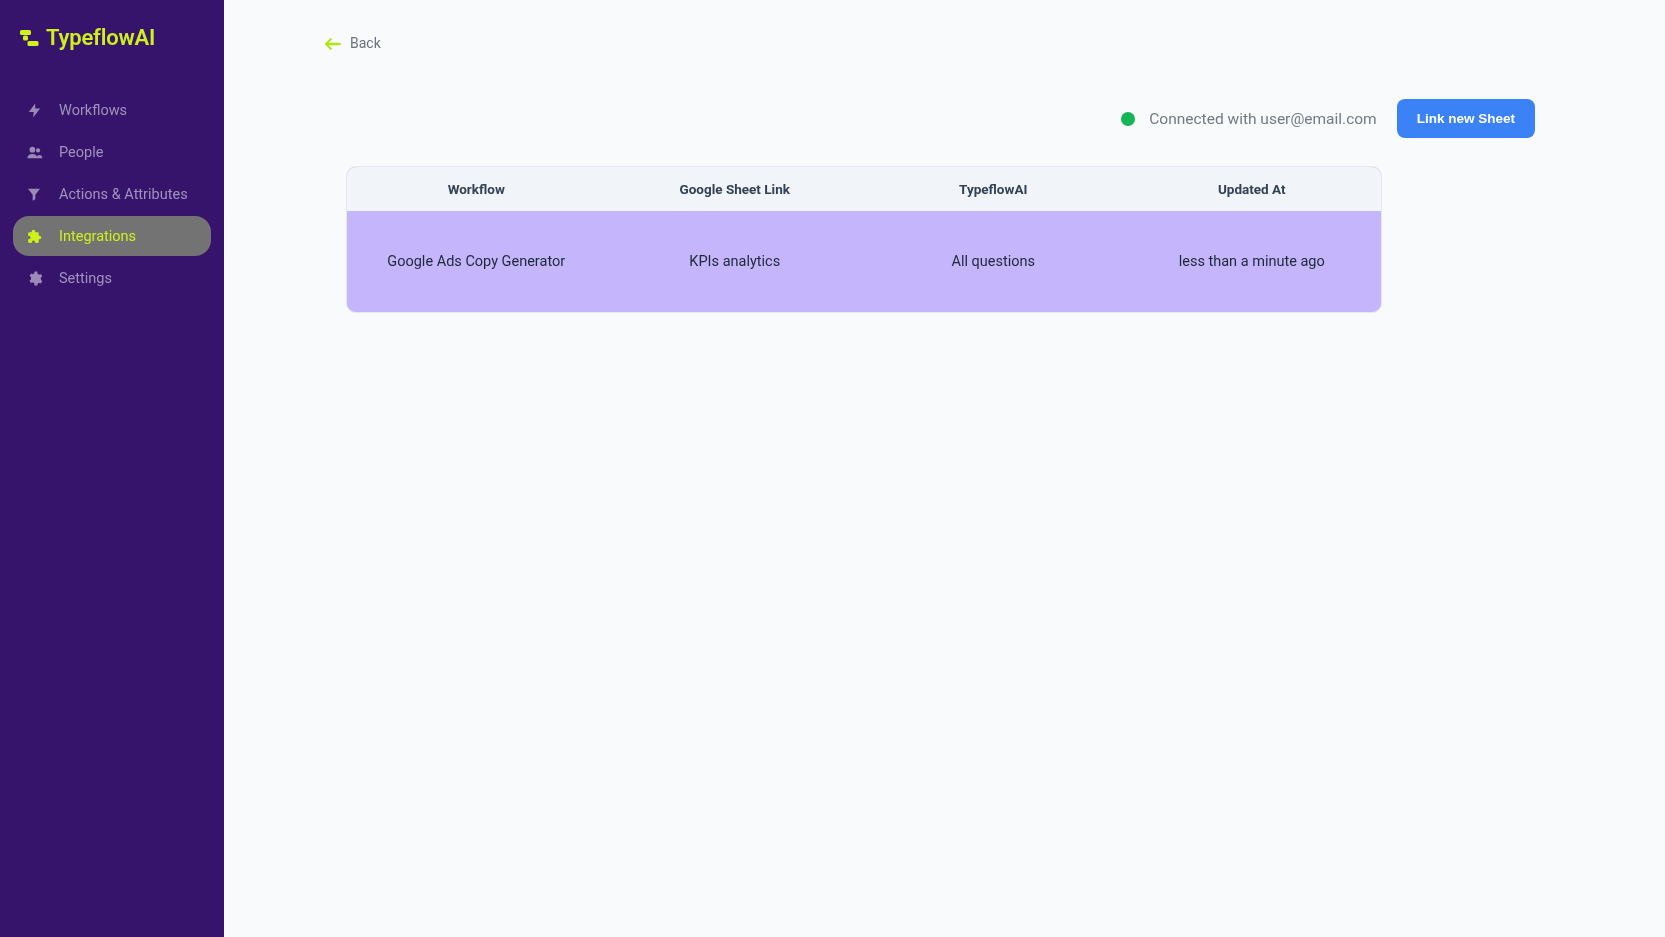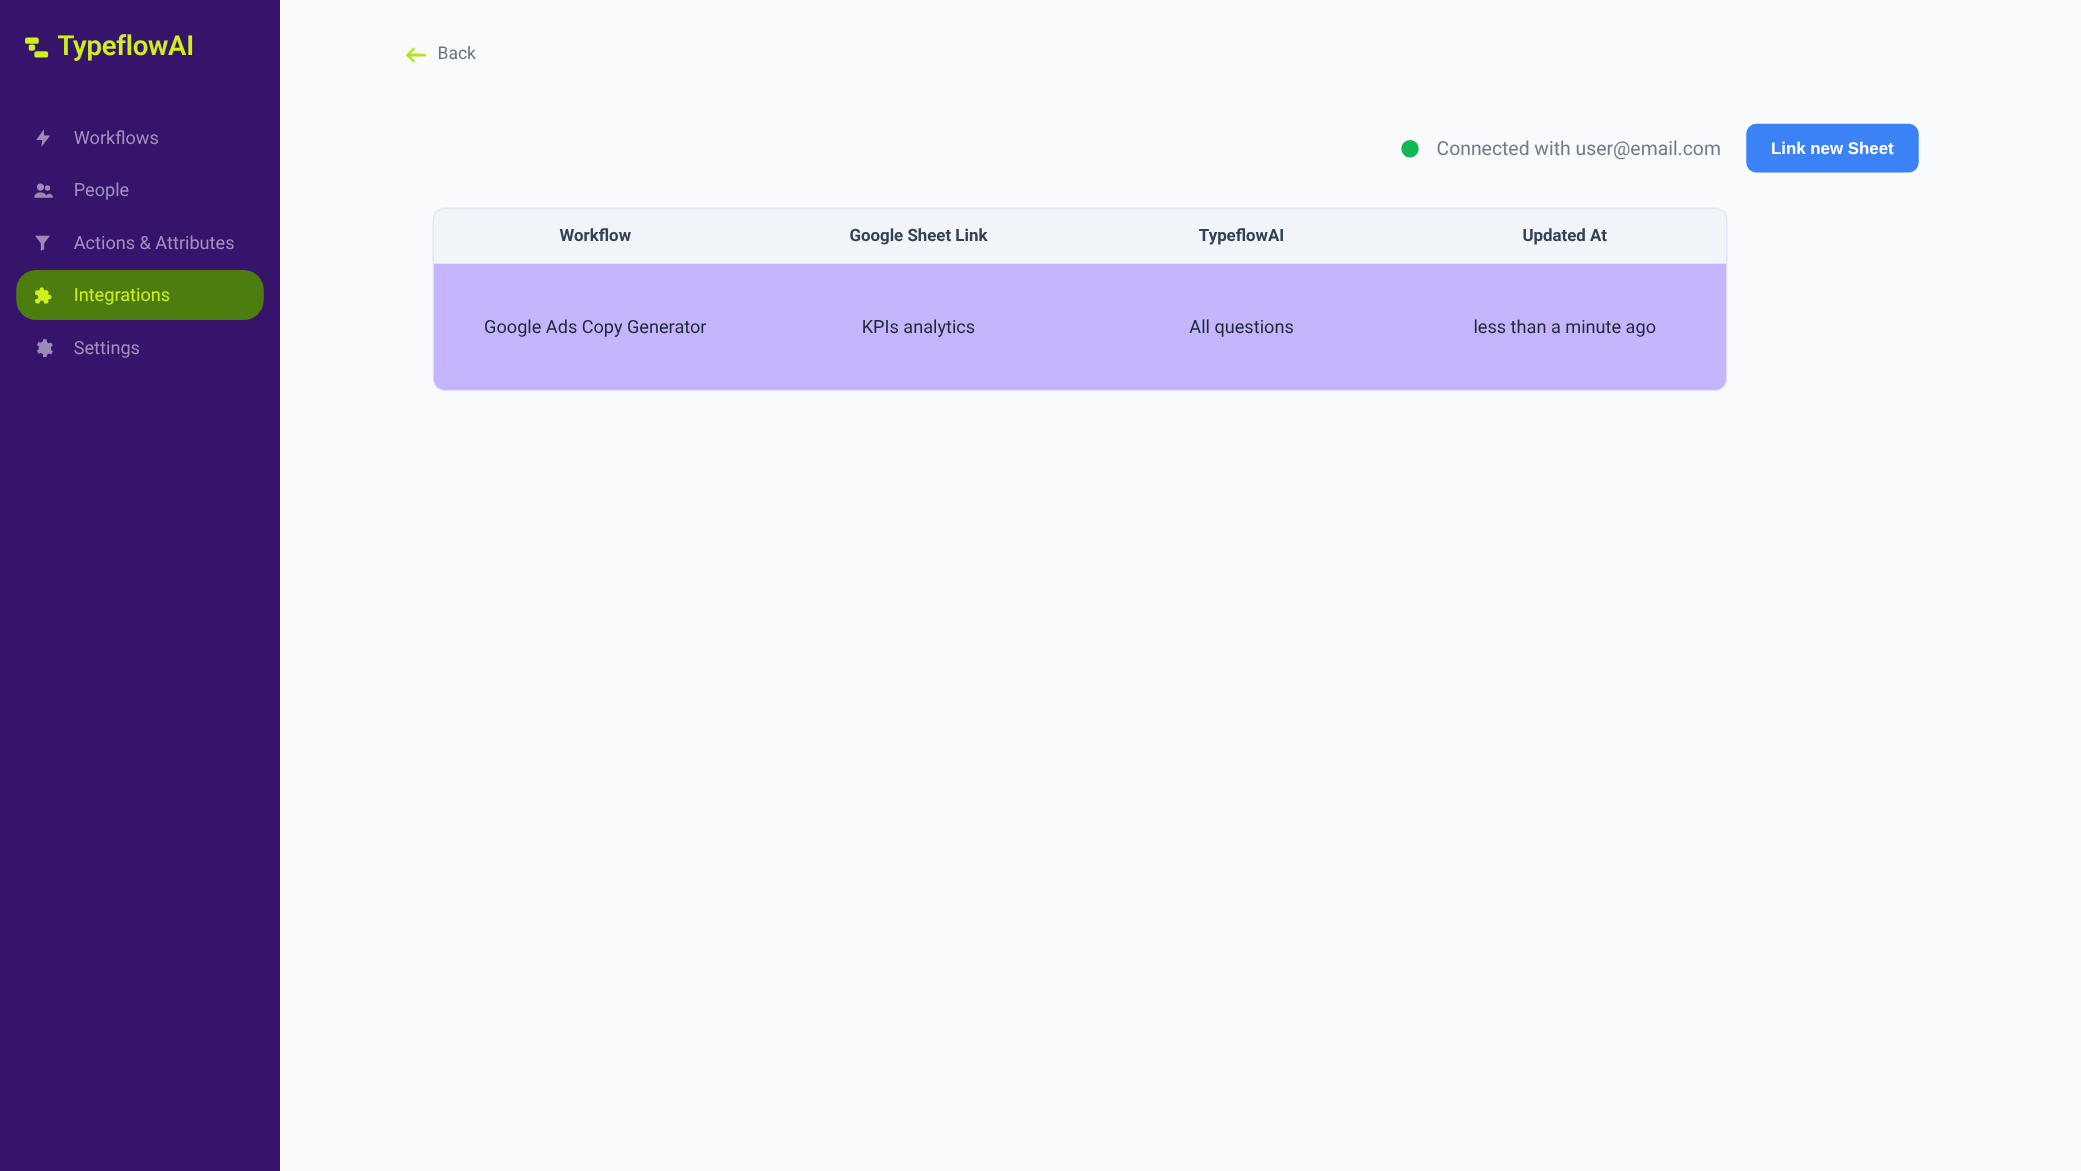--- a/index.html
+++ b/index.html
@@ -44,21 +44,21 @@
       display: flex;
       align-items: center;
       padding: 11px 12px;
       margin-bottom: 2px;
       border-radius: 7px;
       color: #9b8ab8;
       font-size: 14.5px;
       cursor: pointer;
     }
     .nav-item.active {
-      background: #4d7c0f;
+      background: #737373;
       color: #cff01b;
       border-radius: 16px;
     }
     .nav-item.active .nav-label {
       color: #cff01b;
     }
     .nav-icon {
       width: 18px;
       height: 18px;
       margin-right: 16px;

